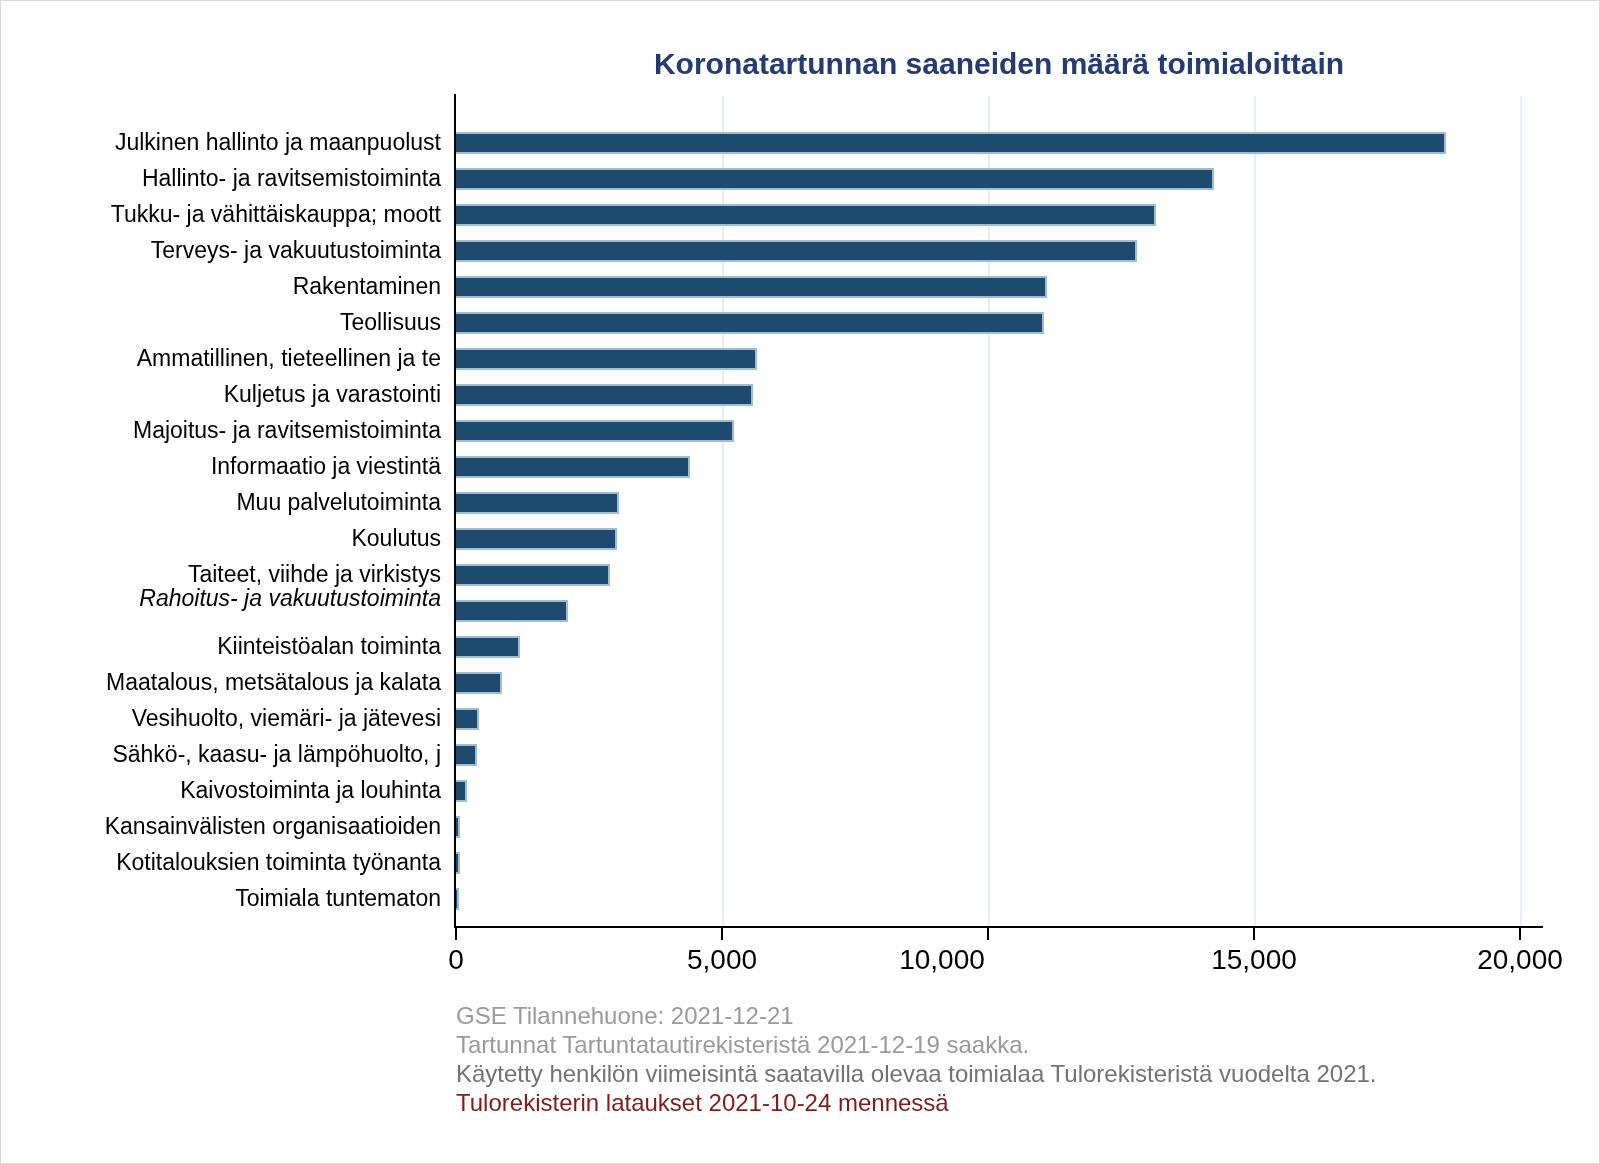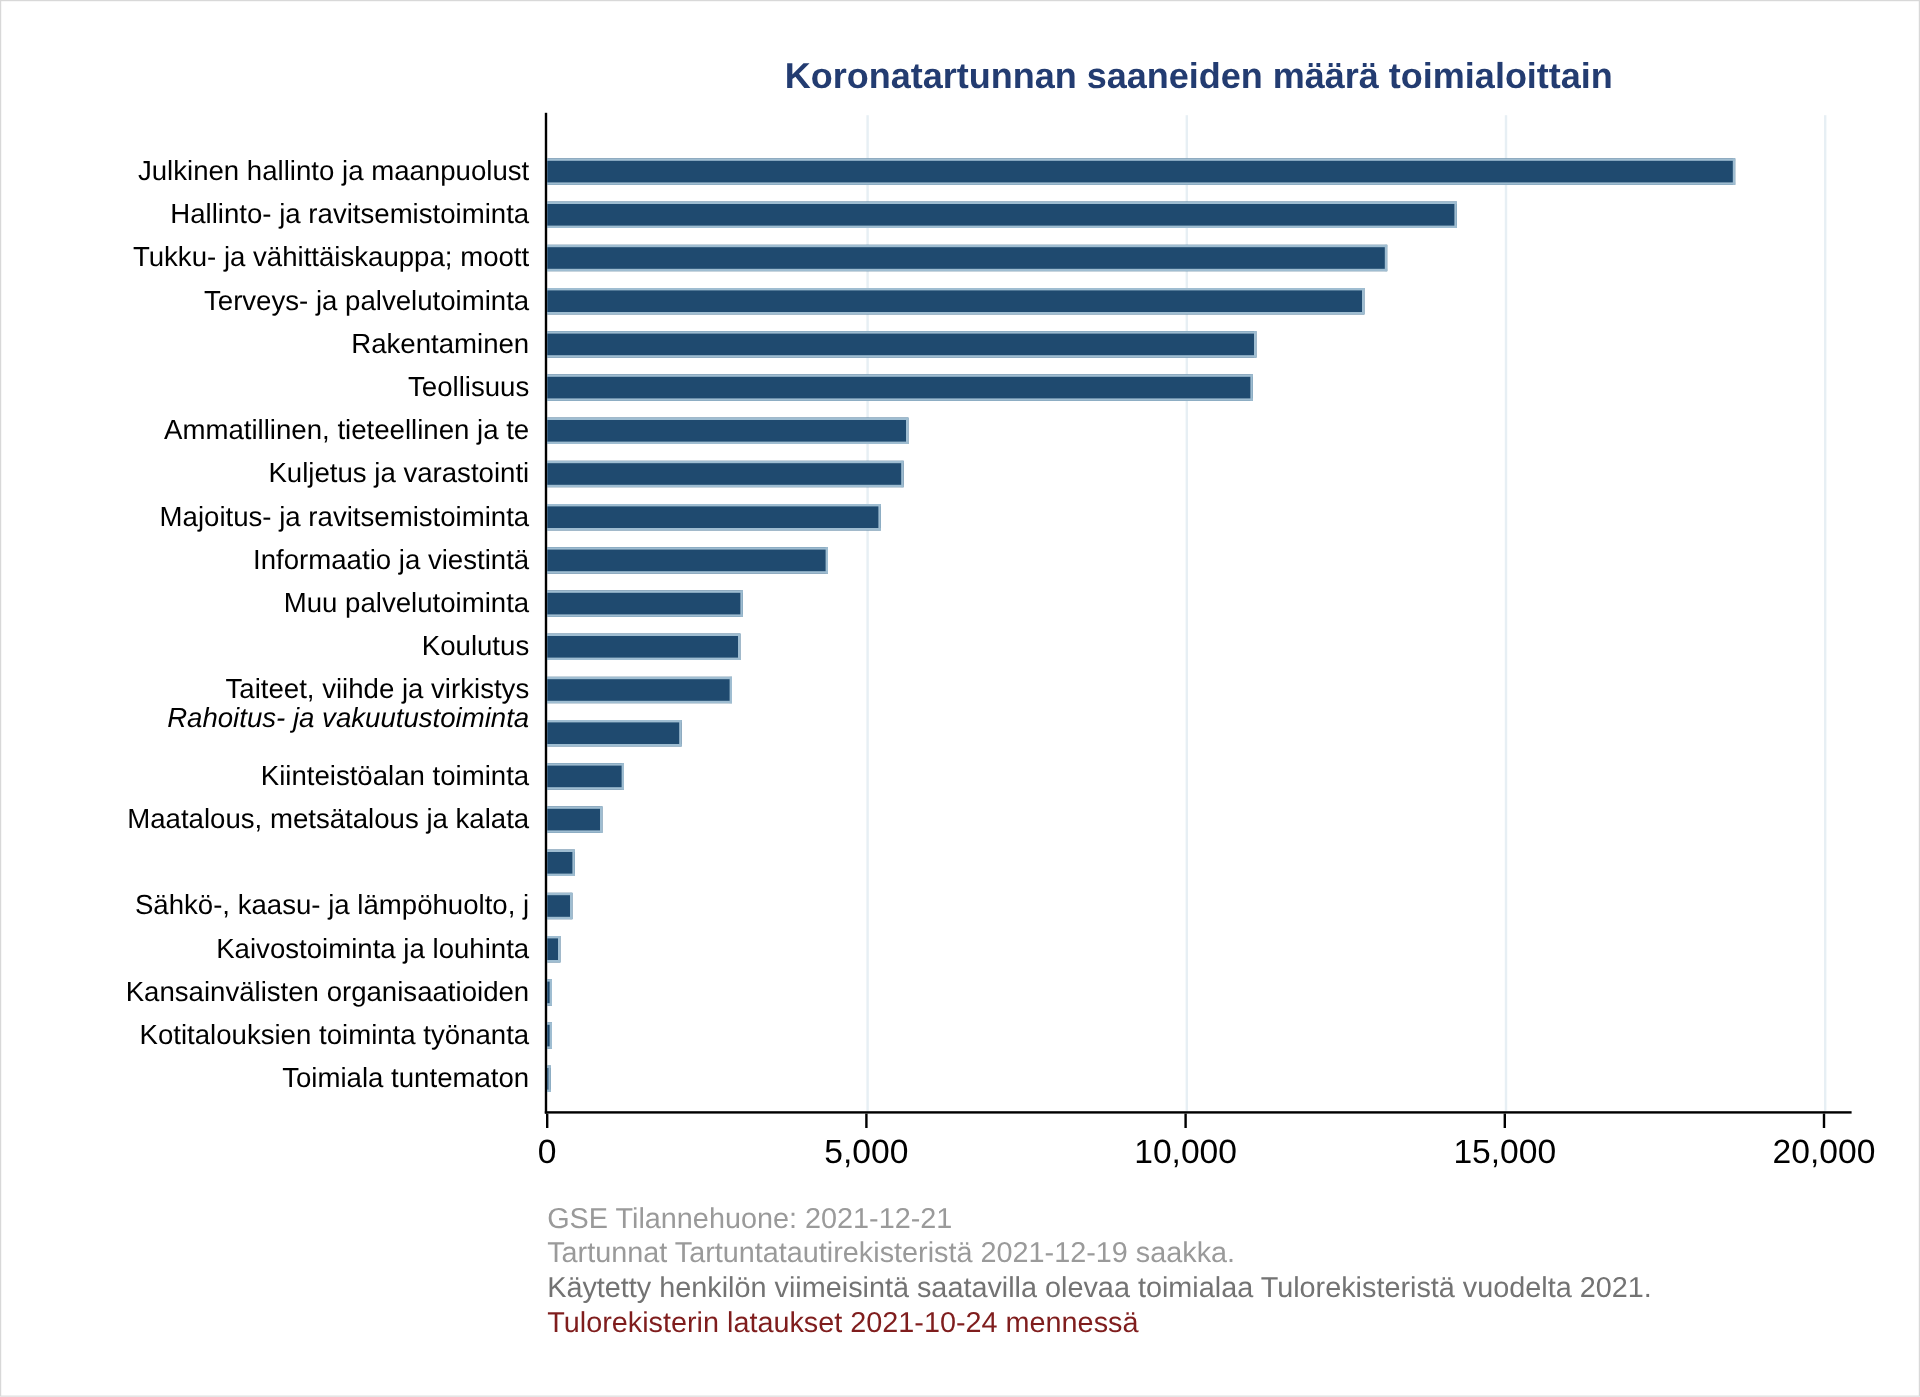--- a/index.html
+++ b/index.html
@@ -64,32 +64,32 @@
       <div class="note-line" style="color: rgb(154, 154, 154);">GSE Tilannehuone: 2021-12-21</div>
       <div class="note-line" style="color: rgb(154, 154, 154);">Tartunnat Tartuntatautirekisteristä 2021-12-19 saakka.</div>
       <div class="note-line" style="color: #737373;">Käytetty henkilön viimeisintä saatavilla olevaa toimialaa Tulorekisteristä vuodelta 2021.</div>
       <div class="note-line" style="color: #7f1d1d;">Tulorekisterin lataukset 2021-10-24 mennessä</div>
     </div>
 <div class="tick" style="left: 454px;"></div>
     <div class="tick-label" style="left: 455px;">0</div>
     <div class="tick" style="left: 720px;"></div>
     <div class="tick-label" style="left: 721px;">5,000</div>
     <div class="tick" style="left: 986px;"></div>
-    <div class="tick-label" style="left: 987px;">10,000</div>
+    <div class="tick-label" style="left: 941px;">10,000</div>
     <div class="tick" style="left: 1252px;"></div>
     <div class="tick-label" style="left: 1253px;">15,000</div>
     <div class="tick" style="left: 1518px;"></div>
     <div class="tick-label" style="left: 1519px;">20,000</div>
     <div class="cat-label" style="top: 128px;">Julkinen hallinto ja maanpuolust</div>
     <div class="bar" style="left: 455px; top: 131px; width: 990px; background: rgb(31, 74, 111); border-top: 2px solid rgb(159, 189, 209); border-right: 2px solid rgb(159, 189, 209); border-bottom: 2px solid rgb(159, 189, 209); border-left: none; border-image: initial;"></div>
     <div class="cat-label" style="top: 164px;">Hallinto- ja ravitsemistoiminta</div>
     <div class="bar" style="left: 455px; top: 167px; width: 758px; background: rgb(31, 74, 111); border-top: 2px solid rgb(159, 189, 209); border-right: 2px solid rgb(159, 189, 209); border-bottom: 2px solid rgb(159, 189, 209); border-left: none; border-image: initial;"></div>
     <div class="cat-label" style="top: 200px;">Tukku- ja vähittäiskauppa; moott</div>
     <div class="bar" style="left: 455px; top: 203px; width: 700px; background: rgb(31, 74, 111); border-top: 2px solid rgb(159, 189, 209); border-right: 2px solid rgb(159, 189, 209); border-bottom: 2px solid rgb(159, 189, 209); border-left: none; border-image: initial;"></div>
-    <div class="cat-label" style="top: 236px;">Terveys- ja palvelutoiminta</div>
+    <div class="cat-label" style="top: 236px;">Terveys- ja vakuutustoiminta</div>
     <div class="bar" style="left: 455px; top: 239px; width: 681px; background: rgb(31, 74, 111); border-top: 2px solid rgb(159, 189, 209); border-right: 2px solid rgb(159, 189, 209); border-bottom: 2px solid rgb(159, 189, 209); border-left: none; border-image: initial;"></div>
     <div class="cat-label" style="top: 272px;">Rakentaminen</div>
     <div class="bar" style="left: 455px; top: 275px; width: 591px; background: rgb(31, 74, 111); border-top: 2px solid rgb(159, 189, 209); border-right: 2px solid rgb(159, 189, 209); border-bottom: 2px solid rgb(159, 189, 209); border-left: none; border-image: initial;"></div>
     <div class="cat-label" style="top: 308px;">Teollisuus</div>
     <div class="bar" style="left: 455px; top: 311px; width: 588px; background: rgb(31, 74, 111); border-top: 2px solid rgb(159, 189, 209); border-right: 2px solid rgb(159, 189, 209); border-bottom: 2px solid rgb(159, 189, 209); border-left: none; border-image: initial;"></div>
     <div class="cat-label" style="top: 344px;">Ammatillinen, tieteellinen ja te</div>
     <div class="bar" style="left: 455px; top: 347px; width: 301px; background: rgb(31, 74, 111); border-top: 2px solid rgb(159, 189, 209); border-right: 2px solid rgb(159, 189, 209); border-bottom: 2px solid rgb(159, 189, 209); border-left: none; border-image: initial;"></div>
     <div class="cat-label" style="top: 380px;">Kuljetus ja varastointi</div>
     <div class="bar" style="left: 455px; top: 383px; width: 297px; background: rgb(31, 74, 111); border-top: 2px solid rgb(159, 189, 209); border-right: 2px solid rgb(159, 189, 209); border-bottom: 2px solid rgb(159, 189, 209); border-left: none; border-image: initial;"></div>
     <div class="cat-label" style="top: 416px;">Majoitus- ja ravitsemistoiminta</div>
@@ -101,20 +101,21 @@
     <div class="cat-label" style="top: 524px;">Koulutus</div>
     <div class="bar" style="left: 455px; top: 527px; width: 161px; background: rgb(31, 74, 111); border-top: 2px solid rgb(159, 189, 209); border-right: 2px solid rgb(159, 189, 209); border-bottom: 2px solid rgb(159, 189, 209); border-left: none; border-image: initial;"></div>
     <div class="cat-label" style="top: 560px;">Taiteet, viihde ja virkistys</div>
     <div class="bar" style="left: 455px; top: 563px; width: 154px; background: rgb(31, 74, 111); border-top: 2px solid rgb(159, 189, 209); border-right: 2px solid rgb(159, 189, 209); border-bottom: 2px solid rgb(159, 189, 209); border-left: none; border-image: initial;"></div>
     <div class="cat-label" style="top: 584px; font-style: italic;">Rahoitus- ja vakuutustoiminta</div>
     <div class="bar" style="left: 455px; top: 599px; width: 112px; background: rgb(31, 74, 111); border-top: 2px solid rgb(159, 189, 209); border-right: 2px solid rgb(159, 189, 209); border-bottom: 2px solid rgb(159, 189, 209); border-left: none; border-image: initial;"></div>
     <div class="cat-label" style="top: 632px;">Kiinteistöalan toiminta</div>
     <div class="bar" style="left: 455px; top: 635px; width: 64px; background: rgb(31, 74, 111); border-top: 2px solid rgb(159, 189, 209); border-right: 2px solid rgb(159, 189, 209); border-bottom: 2px solid rgb(159, 189, 209); border-left: none; border-image: initial;"></div>
     <div class="cat-label" style="top: 668px;">Maatalous, metsätalous ja kalata</div>
     <div class="bar" style="left: 455px; top: 671px; width: 46px; background: rgb(31, 74, 111); border-top: 2px solid rgb(159, 189, 209); border-right: 2px solid rgb(159, 189, 209); border-bottom: 2px solid rgb(159, 189, 209); border-left: none; border-image: initial;"></div>
+    <div class="cat-label" style="top: 704px;">Vesihuolto, viemäri- ja jätevesi</div>
     <div class="bar" style="left: 455px; top: 707px; width: 23px; background: rgb(31, 74, 111); border-top: 2px solid rgb(159, 189, 209); border-right: 2px solid rgb(159, 189, 209); border-bottom: 2px solid rgb(159, 189, 209); border-left: none; border-image: initial;"></div>
     <div class="cat-label" style="top: 740px;">Sähkö-, kaasu- ja lämpöhuolto, j</div>
     <div class="bar" style="left: 455px; top: 743px; width: 21px; background: rgb(31, 74, 111); border-top: 2px solid rgb(159, 189, 209); border-right: 2px solid rgb(159, 189, 209); border-bottom: 2px solid rgb(159, 189, 209); border-left: none; border-image: initial;"></div>
     <div class="cat-label" style="top: 776px;">Kaivostoiminta ja louhinta</div>
     <div class="bar" style="left: 455px; top: 779px; width: 11px; background: rgb(31, 74, 111); border-top: 2px solid rgb(159, 189, 209); border-right: 2px solid rgb(159, 189, 209); border-bottom: 2px solid rgb(159, 189, 209); border-left: none; border-image: initial;"></div>
     <div class="cat-label" style="top: 812px;">Kansainvälisten organisaatioiden</div>
     <div class="bar" style="left: 455px; top: 815px; width: 4px; background: rgb(31, 74, 111); border-top: 2px solid rgb(159, 189, 209); border-right: 2px solid rgb(159, 189, 209); border-bottom: 2px solid rgb(159, 189, 209); border-left: none; border-image: initial;"></div>
     <div class="cat-label" style="top: 848px;">Kotitalouksien toiminta työnanta</div>
     <div class="bar" style="left: 455px; top: 851px; width: 4px; background: rgb(31, 74, 111); border-top: 2px solid rgb(159, 189, 209); border-right: 2px solid rgb(159, 189, 209); border-bottom: 2px solid rgb(159, 189, 209); border-left: none; border-image: initial;"></div>
     <div class="cat-label" style="top: 884px;">Toimiala tuntematon</div>

